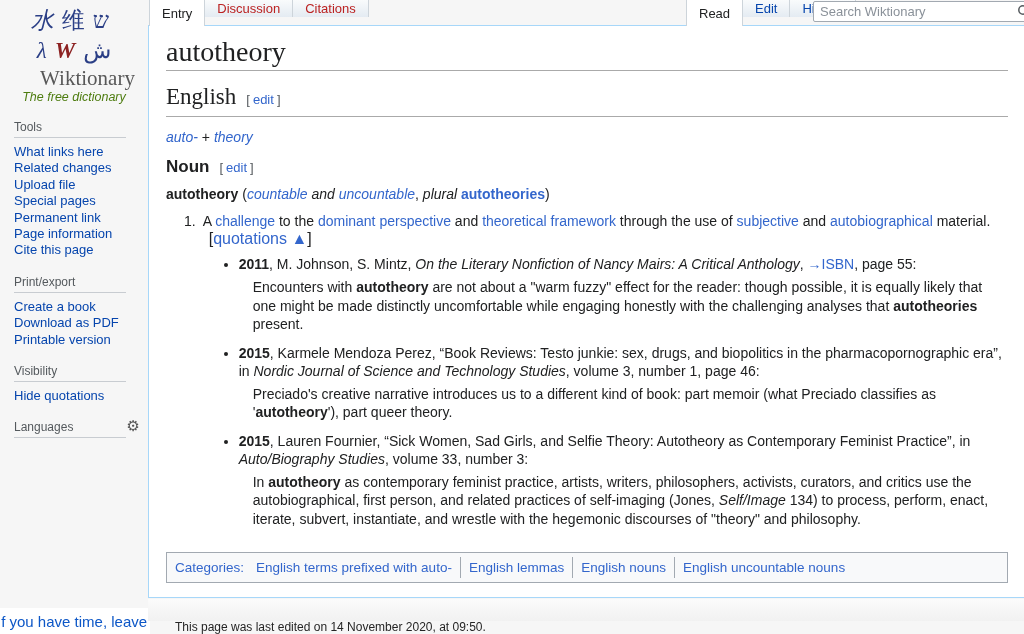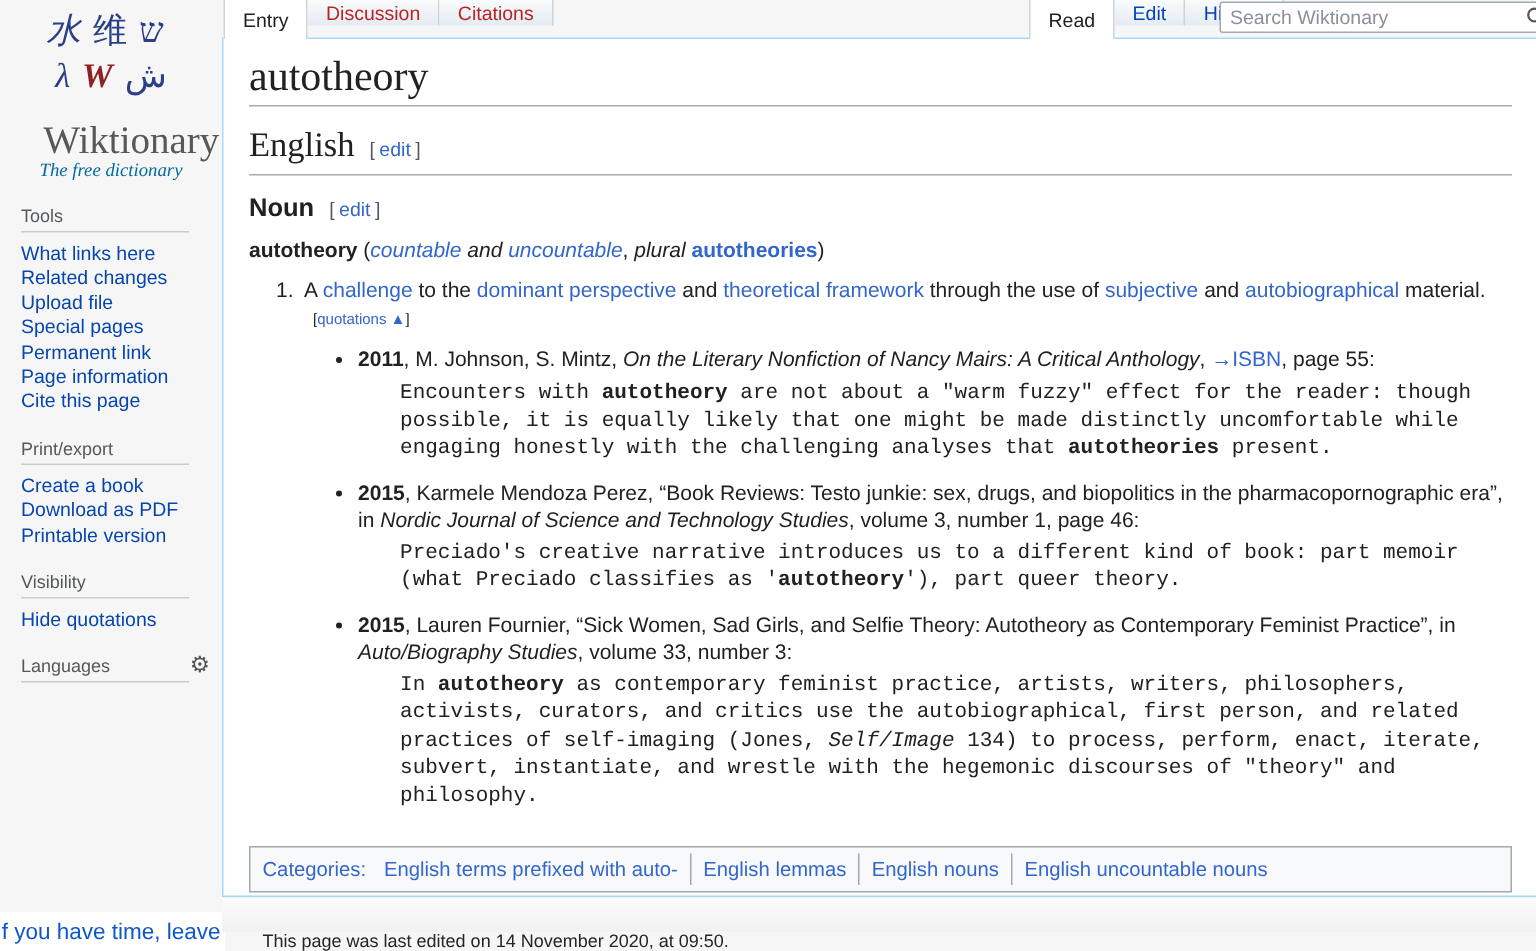--- a/index.html
+++ b/index.html
@@ -5,22 +5,22 @@
   * { box-sizing: border-box; margin: 0; padding: 0; }
   html,body { width:1024px; height:634px; overflow:hidden; }
   body { font-family:"Liberation Sans","DejaVu Sans",sans-serif; font-size:14px; color:#202122; background:#f6f6f6; position:relative; }
 
   
   .sidebar { position:absolute; left:0; top:0; width:148px; height:610px; }
   .logo { text-align:center; padding-top:6px; }
   .logo-row { font-family:"Liberation Serif","DejaVu Serif",serif; font-size:23px; line-height:30px; letter-spacing:8px; color:#2b3f86; }
   .logo-row .maroon { color:#8c2222; font-style:italic; font-weight:bold; }
   .logo-row .ital { font-style:italic; }
-  .logo-title { font-family:"Liberation Serif","DejaVu Serif",serif; font-size:26px; color:#585858; line-height:24px; margin-top:16px;padding-left:27px; }
-  .logo-tagline { font-family:Liberation Serif, serif; font-style:italic; font-size:12.5px; color:#0369a1; }
+  .logo-title { font-family:"Liberation Serif","DejaVu Serif",serif; font-size:21px; color:#585858; line-height:24px; margin-top:0;padding-left:27px; }
+  .logo-tagline { font-family:Liberation Sans, sans-serif; font-style:italic; font-size:12.5px; color:#4d7c0f; }
   .navlist { margin-top:14px; padding-left:14px; }
   .navlist a { display:block; font-size:13px; line-height:16.4px; color:#0645ad; text-decoration:none; }
   .portal-heading { font-size:12px; color:#54595d; margin:16px 0 6px 14px; width:112px; border-bottom:1px solid #c8ccd1; padding-bottom:3px; position:relative; }
   .portal-heading .gear { position:absolute; right:-14px; top:-3px; font-size:15px; color:#555; cursor:pointer; }
 
   .banner { position:absolute; left:0; top:608px; width:150px; height:26px; background:#fff; overflow:hidden; }
   .banner span { display:block; margin-left:-3px; font-size:15px; color:#0d57c7; white-space:nowrap; padding-top:5px; }
 
   
   .tabbar { position:absolute; left:0; top:0; width:1024px; height:25px; z-index:5; }
@@ -48,26 +48,26 @@
   
   .rt-t { color:#202122; }
   .rt-a { color:#3366cc; cursor:pointer; }
   .rt-i { font-style:italic; }
   .rt-b { font-weight:bold; }
   .rt-ai { color:#3366cc; font-style:italic; cursor:pointer; }
   .rt-ab { color:#3366cc; font-weight:bold; cursor:pointer; }
 
   .deflist { margin-top:6px; }
   .defrow { display:flex; margin-left:18px; gap:7px; line-height:18px; }
-  .def-toggle { font-size:10px; margin-left:6px; white-space:nowrap; color:#202122; }
+  .def-toggle { font-size:16px; margin-left:6px; white-space:nowrap; color:#202122; }
   .def-toggle a { color:#3366cc; text-decoration:none; cursor:pointer; }
   .citations { list-style:disc outside; margin:7px 0 0 36px; }
   .citations li { margin-bottom:10px; line-height:18px; }
   .cite-line { line-height:18px; }
-  .passage { margin:5px 0 0 28px; line-height:18.5px;font-family:Liberation Mono, monospace; }
+  .passage { margin:5px 0 0 14px; line-height:18.5px; }
 
   
   .catbox { margin-top:14px; border:1px solid #a2a9b1; background:#f8f9fa; padding:4px 6px; display:flex; flex-wrap:wrap; align-items:center; font-size:13.5px; line-height:21px; color:#3366cc; }
   .catlabel { color:#3366cc; text-decoration:none; padding:0 4px 0 2px; cursor:pointer; }
   .catitem { color:#3366cc; text-decoration:none; padding:0 8px; border-left:1px solid #a2a9b1; cursor:pointer; white-space:nowrap; }
   .catitem.noborder { border-left:none; }
 
   
   .footer { position:absolute; left:148px; top:599px; width:876px; height:22px; background:linear-gradient(#fbfbfb,#f1f1f1); }
   .footer span { display:block; padding:21px 0 0 27px; font-size:12px; color:#252525; }
@@ -139,20 +139,21 @@
   </div>
 </div>
 
 <main class="content">
   <h1 class="pagetitle">autotheory</h1>
 
   <h2 class="lang">
     <span>English</span><span class="editsection"><span>[</span><a>edit</a><span>]</span></span>
   </h2>
 
+  <p class="ety-line"><span class="rt-ai">auto-</span><span class="rt-t"> + </span><span class="rt-ai">theory</span></p>
 
   <h3 class="sect">
     <span>Noun</span><span class="editsection"><span>[</span><a>edit</a><span>]</span></span>
   </h3>
 
   <p class="headword-line"><span class="rt-b">autotheory</span><span class="rt-t"> (</span><span class="rt-ai">countable</span><span class="rt-i"> and </span><span class="rt-ai">uncountable</span><span class="rt-t">, </span><span class="rt-i">plural </span><span class="rt-ab">autotheories</span><span class="rt-t">)</span></p>
 
   <div class="deflist">
     <div class="defrow">
       <span>1.</span>

